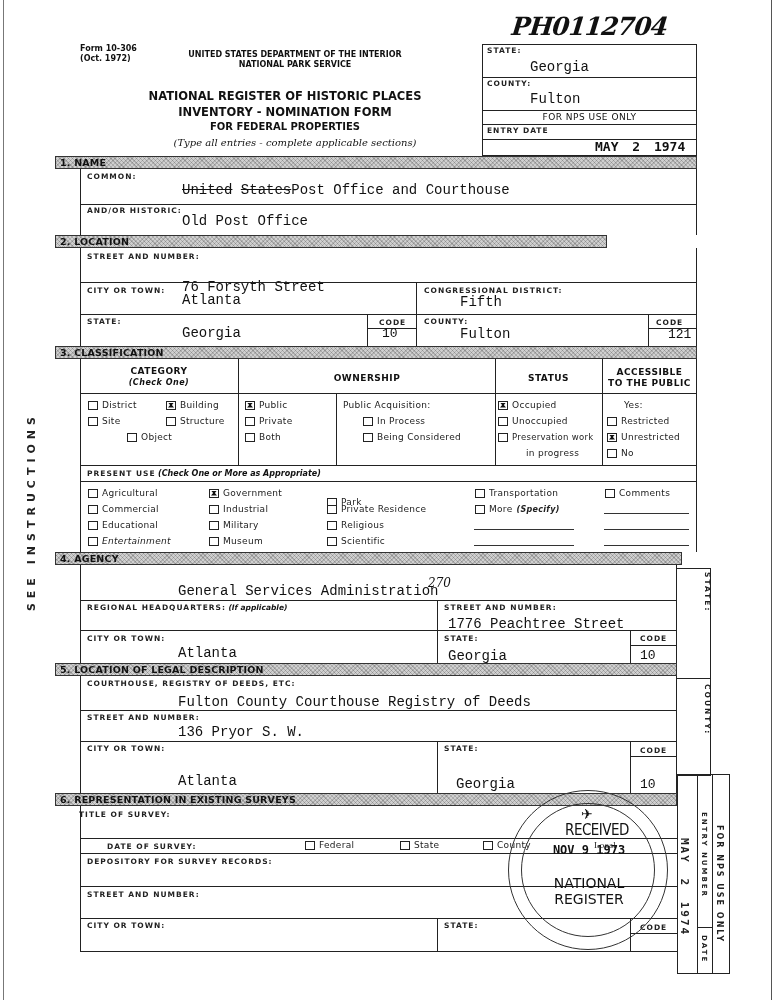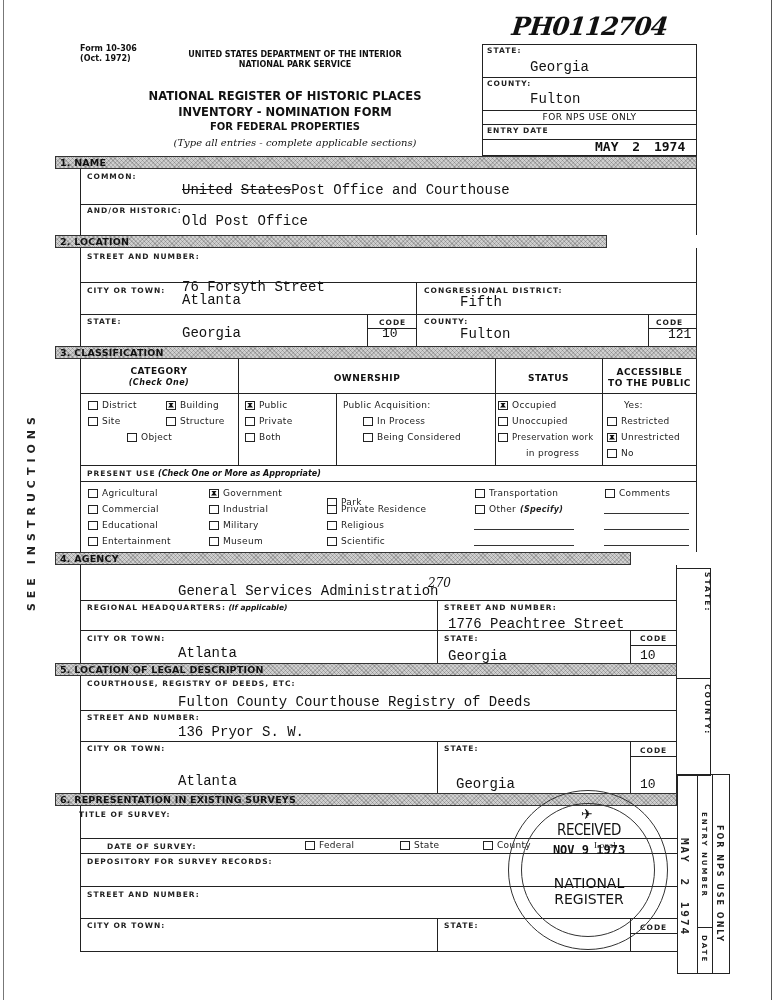--- a/index.html
+++ b/index.html
@@ -204,21 +204,21 @@
     <span>Agricultural</span>
   </div>
 <div class="opt" style="left:88px;top:504px;">
     <span class="cb"></span>
     <span>Commercial</span>
   </div>
 <div class="opt" style="left:88px;top:520px;">
     <span class="cb"></span>
     <span>Educational</span>
   </div>
-<div class="opt" style="left:88px;top:536px;">
+<div class="opt" style="left:88px;top:536px;font-style:italic;">
     <span class="cb"></span>
     <span>Entertainment</span>
   </div>
 <div class="opt" style="left:209px;top:488px;">
     <span class="cb checked"></span>
     <span>Government</span>
   </div>
 <div class="opt" style="left:209px;top:504px;">
     <span class="cb"></span>
     <span>Industrial</span>
@@ -246,34 +246,34 @@
 <div class="opt" style="left:327px;top:536px;">
     <span class="cb"></span>
     <span>Scientific</span>
   </div>
 <div class="opt" style="left:475px;top:488px;">
     <span class="cb"></span>
     <span>Transportation</span>
   </div>
 <div class="opt" style="left:475px;top:504px;">
     <span class="cb"></span>
-    <span>Other</span>
+    <span>More</span>
     <span style="font-style:italic;font-weight:bold;font-size:8px;">(Specify)</span>
   </div>
 <div class="opt" style="left:605px;top:488px;">
     <span class="cb"></span>
     <span>Comments</span>
   </div>
 <div class="uline" style="left:474px;top:529px;width:100px;"></div>
 <div class="uline" style="left:474px;top:545px;width:100px;"></div>
 <div class="uline" style="left:604px;top:513px;width:85px;"></div>
 <div class="uline" style="left:604px;top:529px;width:85px;"></div>
 <div class="uline" style="left:604px;top:545px;width:85px;"></div>
 
-<div class="hatch" style="left:55px;top:552px;width:576px;">
+<div class="hatch" style="left:55px;top:552px;width:627px;">
     <span>4. AGENCY</span>
   </div>
 <div class="vline" style="left:80px;top:565px;height:98px;"></div>
 <div class="vline" style="left:676px;top:565px;height:98px;"></div>
 <div class="val" style="left:178px;top:583px;">General Services Administration</div>
 <div class="hand" style="left:428px;top:576px;font-size:12px;font-weight:normal;">270</div>
 <div class="hline" style="left:80px;top:600px;width:597px;"></div>
 <div class="abs" style="left:87px;top:603px;font-size:7.5px;white-space:nowrap;">
   <span class="lbl" style="position:static;">REGIONAL HEADQUARTERS:</span>
   <span style="font-style:italic;font-weight:bold;">(If applicable)</span>
@@ -355,17 +355,17 @@
 <div class="vline" style="left:712px;top:774px;height:200px;"></div>
 <div class="hline" style="left:697px;top:927px;width:15px;"></div>
 <div class="vert" style="left:700px;top:812px;font-size:7px;">ENTRY NUMBER</div>
 <div class="vert" style="left:700px;top:935px;font-size:7px;">DATE</div>
 <div class="vert" style="left:715px;top:825px;font-size:8px;">FOR NPS USE ONLY</div>
 <div class="vert" style="left:678px;top:838px;font-size:11px;font-family:'DejaVu Sans Mono',monospace;letter-spacing:2px;word-spacing:6px;">MAY 2 1974</div>
 
 <div class="abs" style="left:508px;top:790px;width:160px;height:160px;border-radius:50%;border:1.5px solid #333;box-sizing:border-box;">
   <div class="abs" style="left:12px;top:12px;width:134px;height:134px;border-radius:50%;border:1px solid #333;box-sizing:border-box;"></div>
   <div class="abs" style="left:72px;top:15px;font-size:14px;">✈</div>
-  <div class="abs" style="left:0;width:160px;top:30px;text-align:center;font-size:15px;font-family:'DejaVu Sans Condensed','DejaVu Sans',sans-serif;letter-spacing:-0.5px;">RECEIVED</div>
+  <div class="abs" style="left:8px;width:160px;top:30px;text-align:center;font-size:15px;font-family:'DejaVu Sans Condensed','DejaVu Sans',sans-serif;letter-spacing:-0.5px;">RECEIVED</div>
   <div class="abs" style="left:0;width:160px;top:52px;text-align:center;font-size:12px;font-weight:bold;font-family:'DejaVu Sans Mono',monospace;">NOV 9 1973</div>
   <div class="abs" style="left:0;width:160px;top:84px;text-align:center;font-size:14px;">NATIONAL</div>
   <div class="abs" style="left:0;width:160px;top:100px;text-align:center;font-size:14px;">REGISTER</div>
 </div>
 
 </body></html>

